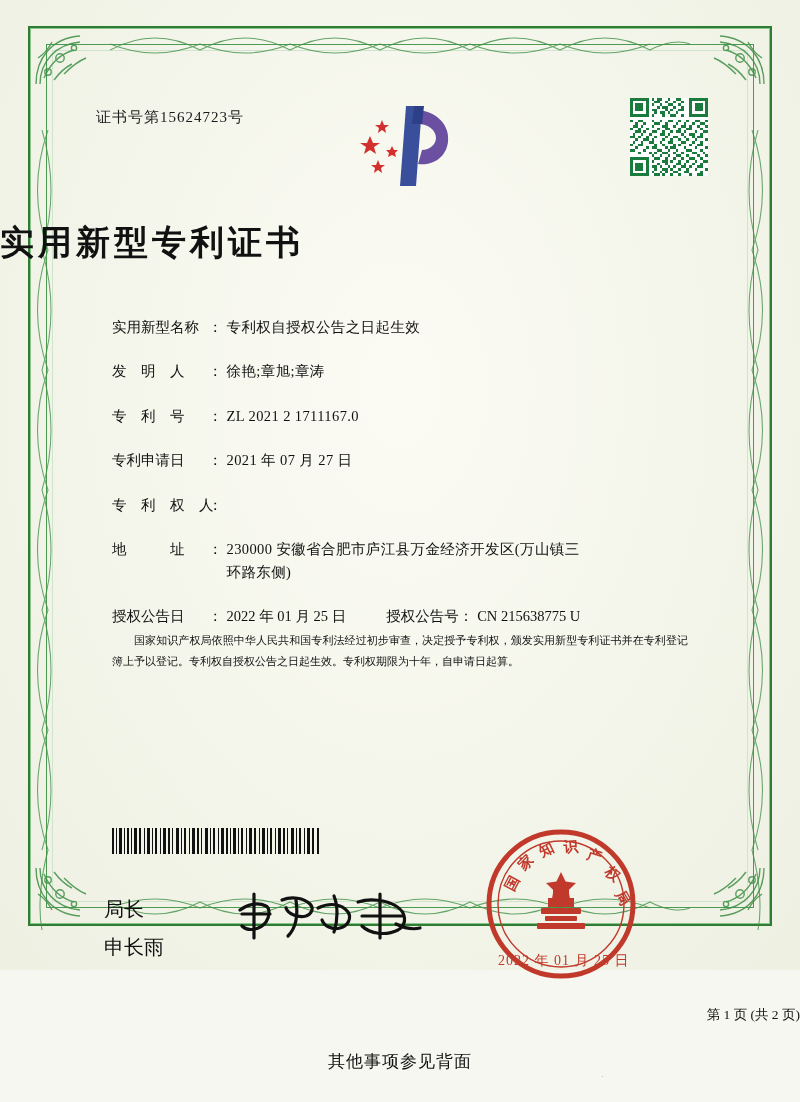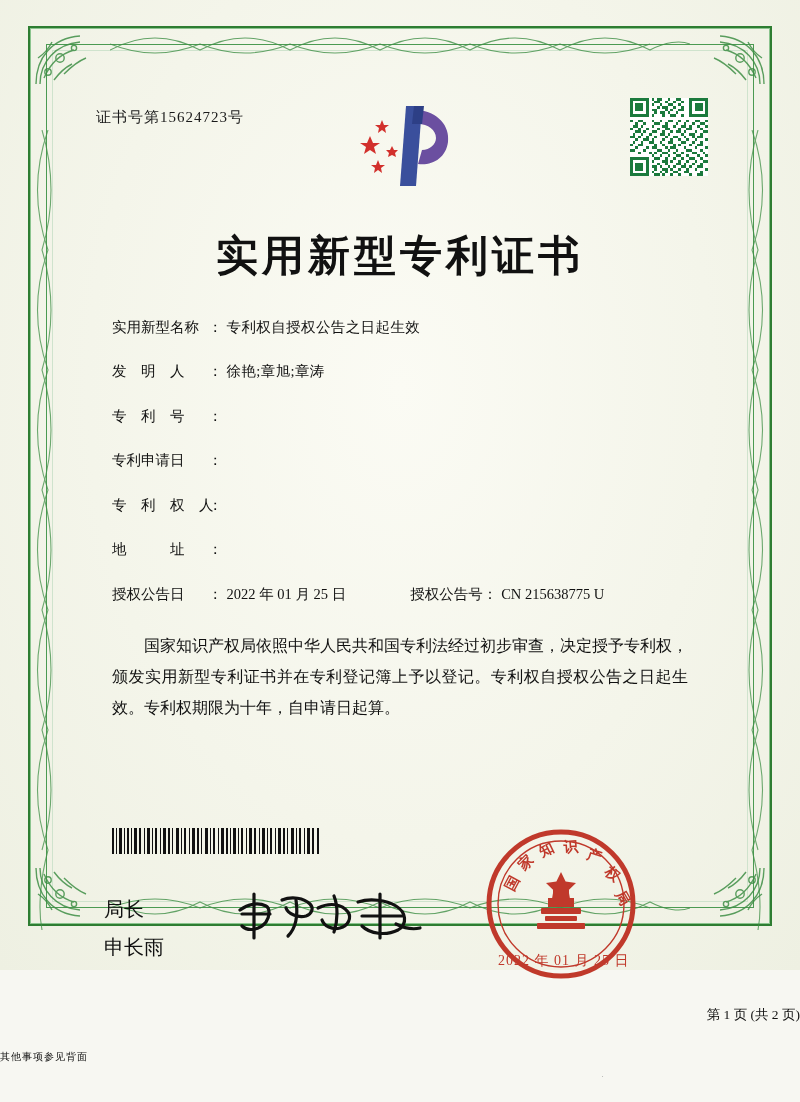--- a/index.html
+++ b/index.html
@@ -58,23 +58,23 @@
     font-family:"Liberation Serif", serif;
   }
   .logo{
     position:absolute;left:352px;top:98px;width:104px;height:96px;
   }
   .qr{
     position:absolute;right:92px;top:98px;width:78px;height:78px;
   }
 
   .title{
-    position:absolute;left:0;right:0;top:228px;
-    text-align:center;
-    font-size:42px;
+    position:absolute;left:0;right:0;top:220px;
+    text-align:left;
+    font-size:34px;
     letter-spacing:4px;
     font-weight:bold;
     color:#111;
     font-family:"DejaVu Sans", sans-serif;
   }
 
   .fields{
     position:absolute;left:112px;top:316px;right:112px;
     font-size:14.5px;
     color:#111;
@@ -87,25 +87,25 @@
   }
   .f-label{
     width:96px;flex:0 0 96px;
     letter-spacing:0px;
     white-space:nowrap;
   }
   .f-sep{margin-right:4px;}
   .f-value{flex:1;letter-spacing:.4px;}
   .addr-second{margin-left:0;}
   .two-col{display:flex;}
-  .two-col .col2{margin-left:64px;display:flex;}
+  .two-col .col2{margin-left:40px;display:flex;}
 
   .para{
     position:absolute;left:112px;right:112px;top:630px;
-    font-size:16px;line-height:1.95;color:#111;
+    font-size:11px;line-height:1.95;color:#111;
     text-align:justify;
   }
   .para p{margin:0 0 2px 0;text-indent:2em;}
 
   .barcode{
     position:absolute;left:112px;top:828px;width:208px;height:26px;
   }
 
   .signature-block{
     position:absolute;left:104px;top:890px;
@@ -124,21 +124,21 @@
     font-size:14px;color:#c0392b;letter-spacing:1px;
     font-family:"Liberation Serif", serif;
   }
 
   .page-num{
     position:absolute;left:0;right:0;top:1006px;
     text-align:right;font-size:13.5px;color:#111;
   }
   .footer-note{
     position:absolute;left:0;right:0;top:1050px;
-    font-size:10px;color:#111;letter-spacing:1px;
+    text-align:center;font-size:17px;color:#111;letter-spacing:1px;
   }
   .tiny-mark{
     position:absolute;right:196px;top:1072px;font-size:8px;color:#999;
   }
 </style>
 </head>
 <body>
 
 <div class="page">
 
@@ -459,35 +459,41 @@
 
     <div class="field">
       <div class="f-label">发　明　人</div>
       <div class="f-sep">：</div>
       <div class="f-value">徐艳;章旭;章涛</div>
     </div>
 
     <div class="field">
       <div class="f-label">专　利　号</div>
       <div class="f-sep">：</div>
+      <div class="f-value ascii">ZL 2021 2 1711167.0</div>
     </div>
 
     <div class="field">
       <div class="f-label">专利申请日</div>
       <div class="f-sep">：</div>
+      <div class="f-value">2021 年 07 月 27 日</div>
     </div>
 
     <div class="field">
       <div class="f-label">专　利　权　人</div>
       <div class="f-sep">：</div>
     </div>
 
     <div class="field">
       <div class="f-label">地　　　址</div>
       <div class="f-sep">：</div>
+      <div class="f-value">
+        <div>230000 安徽省合肥市庐江县万金经济开发区(万山镇三</div>
+        <div class="addr-second">环路东侧)</div>
+      </div>
     </div>
 
     <div class="field two-col">
       <div class="f-label">授权公告日</div>
       <div class="f-sep">：</div>
       <div>2022 年 01 月 25 日</div>
       <div class="col2">
         <div>授权公告号</div>
         <div class="f-sep">：</div>
         <div class="ascii">CN 215638775 U</div>

